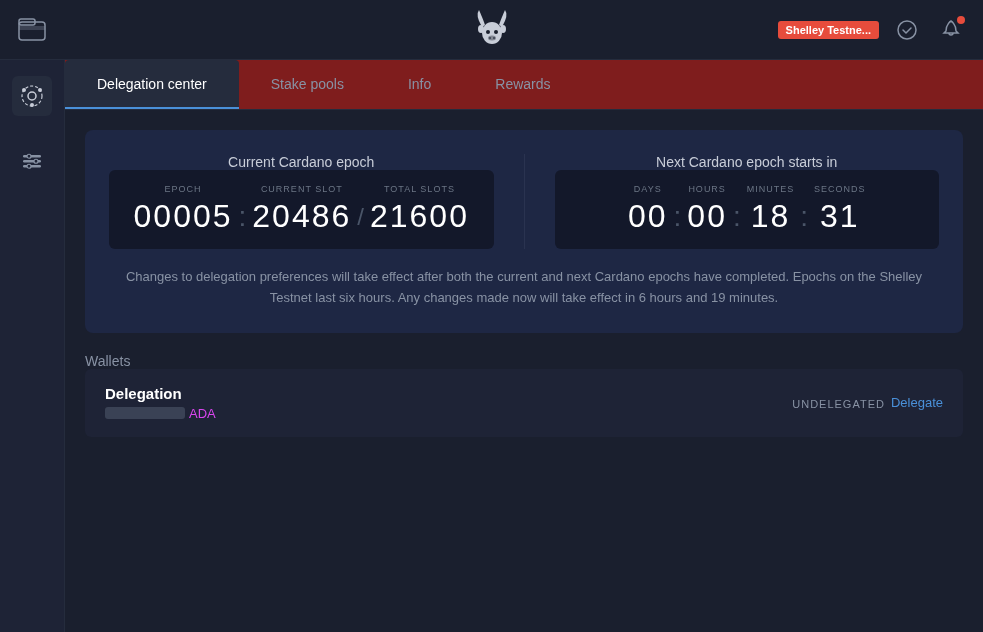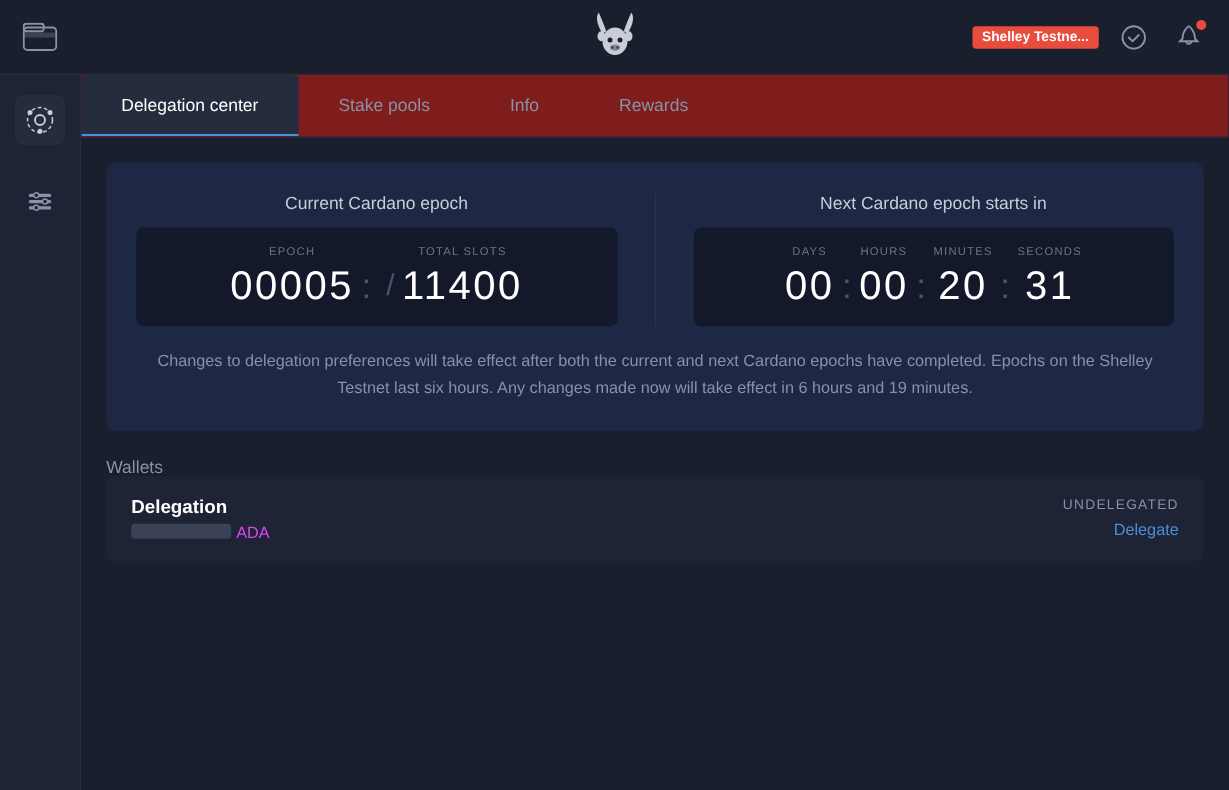--- a/index.html
+++ b/index.html
@@ -155,21 +155,20 @@
       gap: 20px;
       margin-bottom: 18px;
     }
     .epoch-section {
       flex: 1;
       text-align: center;
     }
     .epoch-section-title {
       font-size: 14px;
       color: #c8cdd8;
-      margin-bottom: 12px;
       font-weight: 500;
     }
     .epoch-display {
       background: #13182a;
       border-radius: 6px;
       padding: 14px 16px;
       display: flex;
       align-items: center;
       justify-content: center;
       gap: 0;
@@ -249,21 +248,21 @@
     .balance-blur {
       display: inline-block;
       width: 80px;
       height: 12px;
       background: #3a4255;
       border-radius: 3px;
       vertical-align: middle;
     }
     .wallet-right {
       display: flex;
-      flex-direction: column;
+      flex-direction: row;
       align-items: flex-end;
       gap: 6px;
     }
     .undelegated-badge {
       font-size: 11px;
       color: #8892a4;
       letter-spacing: 1px;
       text-transform: uppercase;
     }
     .delegate-btn {
@@ -382,24 +381,28 @@
         <div class="epoch-top">
 
           <div class="epoch-section">
             <div class="epoch-section-title">Current Cardano epoch</div>
             <div class="epoch-display">
               <div class="epoch-group">
                 <div class="epoch-label">EPOCH</div>
                 <div class="epoch-value">00005</div>
               </div>
               <div class="epoch-sep">:</div>
+              <div class="epoch-group">
+                <div class="epoch-label">CURRENT SLOT</div>
+                <div class="epoch-value">20486</div>
+              </div>
               <div class="epoch-slash">/</div>
               <div class="epoch-group">
                 <div class="epoch-label">TOTAL SLOTS</div>
-                <div class="epoch-value">11400</div>
+                <div class="epoch-value">21600</div>
               </div>
             </div>
           </div>
 
           <div class="epoch-divider"></div>
 
           <div class="epoch-section">
             <div class="epoch-section-title">Next Cardano epoch starts in</div>
             <div class="epoch-display">
               <div class="epoch-group">
@@ -407,21 +410,21 @@
                 <div class="epoch-value">00</div>
               </div>
               <div class="epoch-sep">:</div>
               <div class="epoch-group">
                 <div class="epoch-label">HOURS</div>
                 <div class="epoch-value">00</div>
               </div>
               <div class="epoch-sep">:</div>
               <div class="epoch-group">
                 <div class="epoch-label">MINUTES</div>
-                <div class="epoch-value">20</div>
+                <div class="epoch-value">18</div>
               </div>
               <div class="epoch-sep">:</div>
               <div class="epoch-group">
                 <div class="epoch-label">SECONDS</div>
                 <div class="epoch-value">31</div>
               </div>
             </div>
           </div>
 
         </div>

